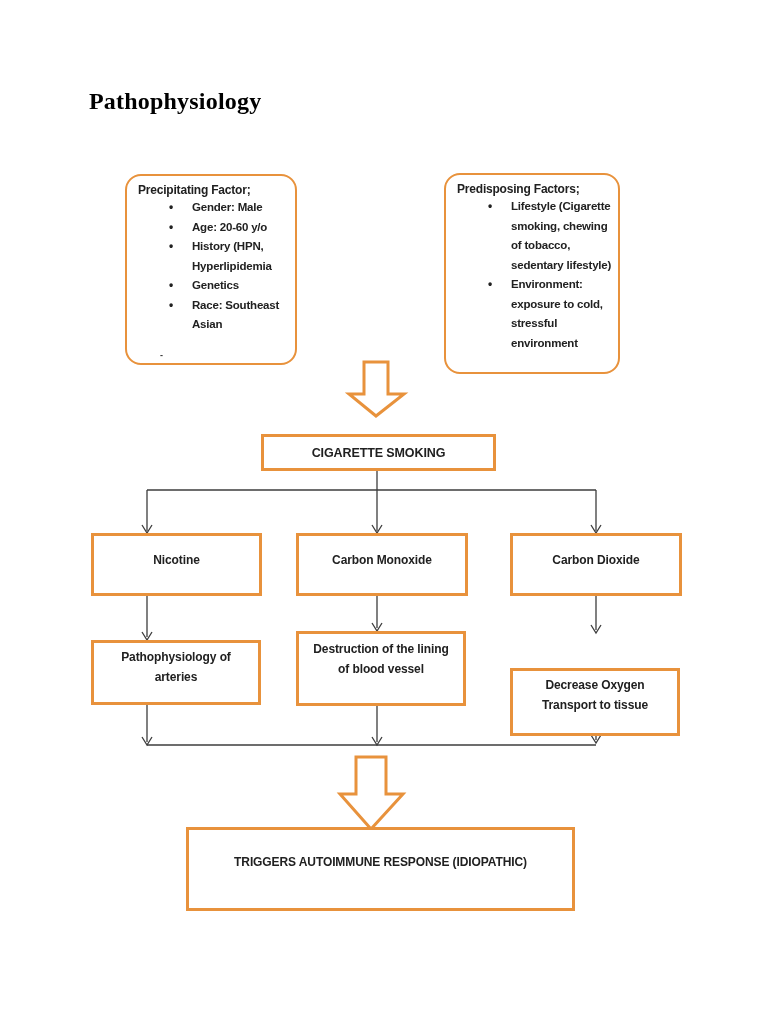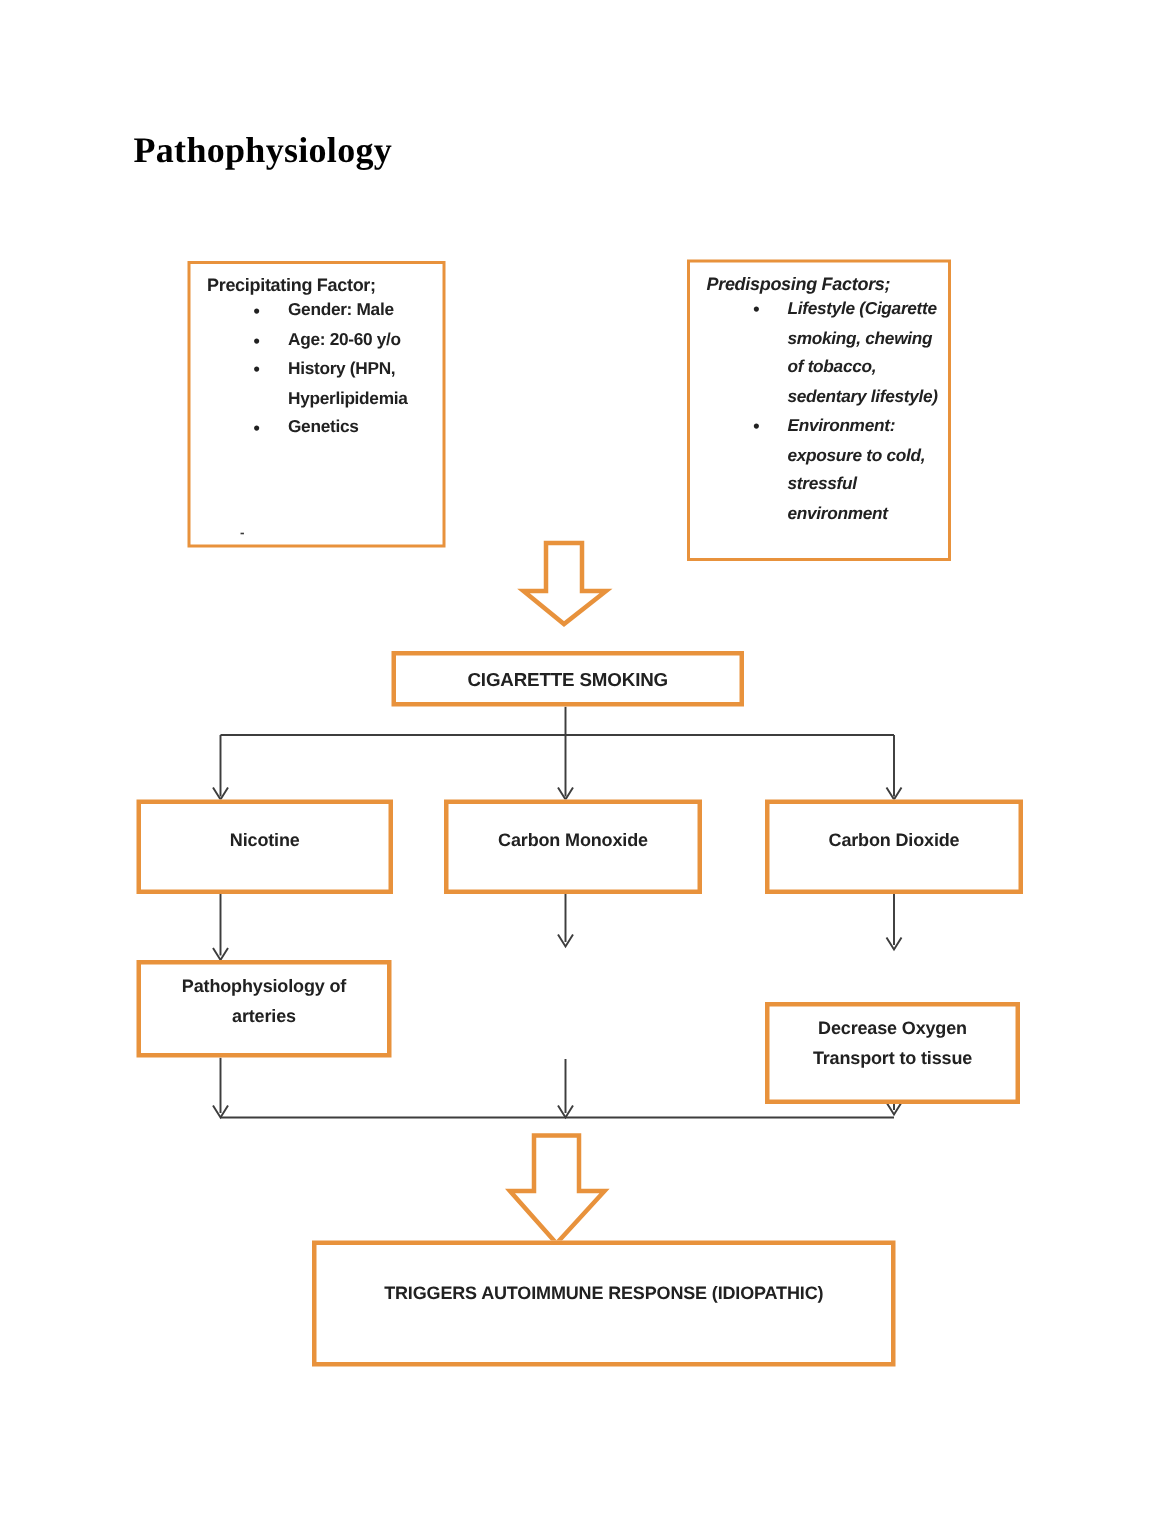--- a/index.html
+++ b/index.html
@@ -29,21 +29,21 @@
     width: 768px; height: 1024px;
     z-index: 1;
   }
   .fbox {
     position: absolute;
     background: #ffffff;
     border: 2px solid #e8923c;
     z-index: 2;
     font-weight: 700;
   }
-  .factor-box { padding: 7px 6px 0 11px; }
+  .factor-box { padding: 7px 6px 0 11px; border-radius: 16px; }
   .factor-title { font-size: 12px; line-height: 15px; letter-spacing: -0.2px; }
   .factor-list { list-style: none; padding-left: 31px; }
   .factor-list li {
     position: relative;
     padding-left: 23px;
     font-size: 11.5px;
     line-height: 19.5px;
     letter-spacing: -0.2px;
   }
   .factor-list li::before {
@@ -74,24 +74,23 @@
   .box-co          { left: 296px; top: 533px; width: 172px; height: 63px; padding-bottom: 9px; }
   .box-co2         { left: 510px; top: 533px; width: 172px; height: 63px; padding-bottom: 9px; }
   .box-vaso        { left: 91px;  top: 640px; width: 170px; height: 65px; padding: 0 14px 12px; }
   .box-destruction { left: 296px; top: 631px; width: 170px; height: 75px; padding: 0 8px 20px; }
   .box-decrease    { left: 510px; top: 668px; width: 170px; height: 68px; padding: 0 14px 14px; }
   .box-outcome     {
     left: 186px; top: 827px; width: 389px; height: 84px;
     align-items: flex-start;
     padding-top: 22px;
     font-size: 12px;
-    margin-left: 22px;
   }
   .box-precipitating { left: 125px; top: 174px; width: 172px; height: 191px; }
-  .box-predisposing  { left: 458px; top: 173px; width: 176px; height: 201px; font-style: italic; }
+  .box-predisposing  { left: 444px; top: 173px; width: 176px; height: 201px; }
 </style>
 </head>
 <body>
 
 <div class="page">
 
   <h1 class="doc-title">Pathophysiology</h1>
 
   <svg class="connectors" viewBox="0 0 768 1024" xmlns="http://www.w3.org/2000/svg">
     <g stroke="#3d3d3d" stroke-width="1.3" fill="none">
@@ -125,36 +124,38 @@
     <polygon points="356,757 386,757 386,794 403,794 371,829 340,794 356,794" fill="#ffffff" stroke="#e8923c" stroke-width="3" stroke-linejoin="miter"></polygon>
   </svg>
 
   <div class="fbox factor-box box-precipitating">
     <div class="factor-title">Precipitating Factor;</div>
     <ul class="factor-list">
       <li>Gender: Male</li>
       <li>Age: 20-60 y/o</li>
       <li>History (HPN, Hyperlipidemia</li>
       <li>Genetics</li>
+      <li>Race: Southeast Asian</li>
     </ul>
     <span class="factor-footnote">-</span>
   </div>
 
   <div class="fbox factor-box box-predisposing">
     <div class="factor-title">Predisposing Factors;</div>
     <ul class="factor-list">
       <li>Lifestyle (Cigarette smoking, chewing of tobacco, sedentary lifestyle)</li>
       <li>Environment: exposure to cold, stressful environment</li>
     </ul>
   </div>
 
   <div class="fbox flow-box box-nicotine">Nicotine</div>
 
   <div class="fbox flow-box box-root">CIGARETTE SMOKING</div>
   <div class="fbox flow-box box-co">Carbon Monoxide</div>
   <div class="fbox flow-box box-co2">Carbon Dioxide</div>
 
   <div class="fbox flow-box box-vaso">Pathophysiology of arteries</div>
+  <div class="fbox flow-box box-destruction">Destruction of the lining of blood vessel</div>
   <div class="fbox flow-box box-decrease">Decrease Oxygen Transport to tissue</div>
 
   <div class="fbox flow-box box-outcome">TRIGGERS AUTOIMMUNE RESPONSE (IDIOPATHIC)</div>
 
 </div>
 
 </body></html>

